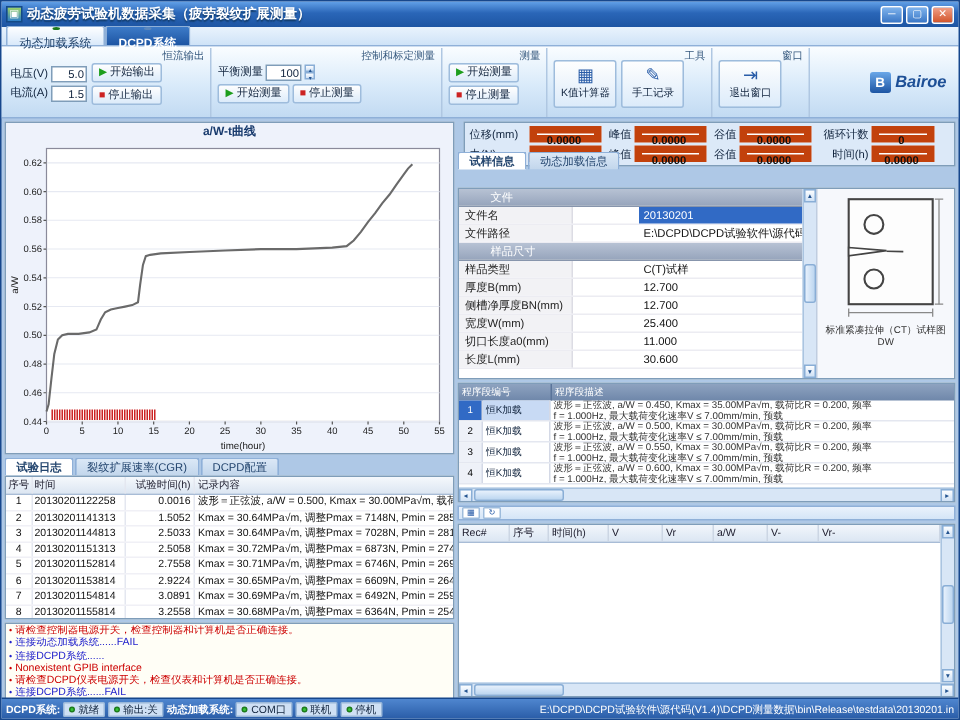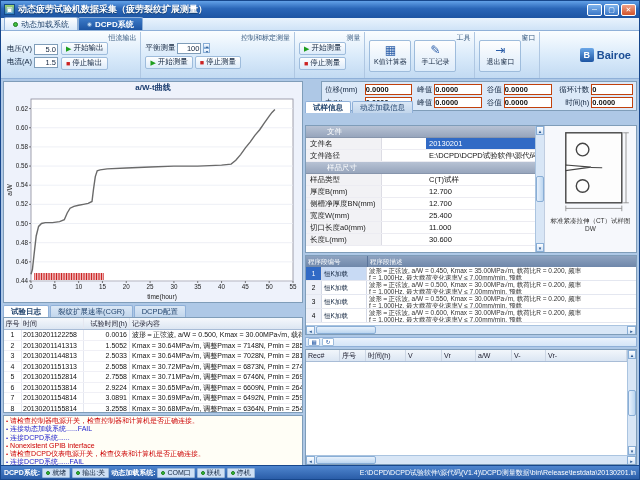--- a/index.html
+++ b/index.html
@@ -6,21 +6,21 @@
 html,body{width:640px;height:480px;overflow:hidden;font-family:"Liberation Sans","DejaVu Sans",sans-serif;background:#6b8fbf;}
 .window{position:relative;width:640px;height:480px;background:#aec8e6;border:1px solid #17478c;overflow:hidden;}
 
 .titlebar{height:17px;background:linear-gradient(#62a1e8,#2a66b8 45%,#1d55a3);display:flex;align-items:center;padding:0 3px;color:#fff;}
 .appicon{width:11px;height:11px;background:linear-gradient(#9fd468,#2e7ec9);border:1px solid #144a86;margin-right:3px;font-size:7px;line-height:9px;text-align:center;color:#fff;}
 .title{font-size:9px;font-weight:bold;flex:1;white-space:nowrap;overflow:hidden;text-shadow:0 1px 1px #123a66;}
 .winbtn{width:15px;height:12px;margin-left:2px;font-size:7px;line-height:10px;text-align:center;color:#fff;border:1px solid #fff;border-radius:2px;background:linear-gradient(#7fb3ec,#3a77c6);}
 .winbtn.close{background:linear-gradient(#f0a088,#d2542a);}
 
 .tabrow{height:13px;background:linear-gradient(#e9f3fd,#cfe3f7);display:flex;align-items:flex-end;padding-left:3px;border-bottom:1px solid #8fb0d8;}
-.tab{display:flex;align-items:center;gap:3px;font-size:8px;height:13px;padding:0 8px;border:1px solid #8fb0d8;border-bottom:none;border-radius:2px 2px 0 0;background:linear-gradient(#fdfeff,#d9e9fa);color:#1c3e66;}
+.tab{display:flex;align-items:center;gap:3px;font-size:8px;height:13px;padding:0 8px;border:1px solid #8fb0d8;border-bottom:none;border-radius:2px 2px 0 0;background:linear-gradient(#fdfeff,#d9e9fa);color:#1c3e66;flex-direction:column;}
 .tab.active{background:linear-gradient(#3d7bc8,#1d55a3);color:#fff;font-weight:bold;}
 .tabdot{width:5px;height:5px;border-radius:50%;}
 .tabdot.green{background:#3fbf3f;border:1px solid #1d7a1d;}
 .tabdot.blue{background:#bcd9f7;border:1px solid #5a87bd;}
 
 .toolbar{height:48px;background:linear-gradient(#fafdff,#d9eafa 55%,#c2daf2);border-bottom:1px solid #8fb0d8;display:flex;padding:1px 2px 0 2px;}
 .tgroup{display:flex;flex-direction:row;border-right:1px solid #afc7e2;padding:1px 4px 0 4px;}
 .gbody{flex:1;display:flex;align-items:center;gap:3px;}
 .gcaption{font-size:7px;color:#35587e;text-align:center;height:10px;line-height:10px;white-space:nowrap;}
 .fieldcol{display:flex;flex-direction:column;gap:2px;}
@@ -29,21 +29,21 @@
 .spin{display:flex;flex-direction:column;width:7px;}
 .spin span{height:5px;font-size:4px;line-height:5px;text-align:center;background:linear-gradient(#fdfeff,#cfe1f5);border:1px solid #89aed6;color:#23538f;}
 .btncol{display:flex;flex-direction:column;gap:2px;}
 .sbtn{display:flex;align-items:center;gap:2px;height:13px;padding:0 4px;font-size:7.5px;border:1px solid #9ebcdc;border-radius:2px;background:linear-gradient(#fefefe,#dcebfa);color:#10233d;white-space:nowrap;}
 .bigbtn{width:42px;height:32px;display:flex;flex-direction:column;align-items:center;justify-content:center;gap:1px;font-size:7px;border:1px solid #9ebcdc;border-radius:2px;background:linear-gradient(#fefefe,#dcebfa);color:#10233d;white-space:nowrap;}
 .ic-play{color:#1d9e1d;font-size:7px;line-height:7px;}
 .ic-stop{color:#cc2222;font-size:7px;line-height:7px;}
 .ic-big{font-size:12px;line-height:12px;color:#2a5da8;}
 .brand{margin-left:auto;display:flex;align-items:center;gap:3px;padding:0 6px;}
 .brandmark{width:14px;height:14px;background:linear-gradient(#6aa7e8,#1d55a3);color:#fff;font-size:9px;font-weight:bold;text-align:center;line-height:14px;border-radius:2px;}
-.brandname{font-size:11px;font-weight:bold;color:#1d4f96;}
+.brandname{font-size:11px;font-weight:bold;font-style:italic;color:#1d4f96;}
 
 .main{position:absolute;top:78px;left:0;right:0;bottom:14px;}
 .leftcol{position:absolute;left:2px;top:2px;width:300px;bottom:0;}
 .rightcol{position:absolute;left:304px;top:2px;right:2px;bottom:0;}
 
 .chart-panel{position:absolute;top:0;left:0;width:300px;height:222px;background:#eef2fb;border:1px solid #7f9db9;}
 .chart-title{font-size:8px;font-weight:bold;color:#1a3c6e;text-align:center;height:12px;line-height:12px;}
 
 .logtabs{position:absolute;top:224px;left:0;width:300px;height:12px;display:flex;align-items:flex-end;}
 .ltab{font-size:7.5px;height:12px;line-height:12px;padding:0 7px;border:1px solid #8fb0d8;border-bottom:none;border-radius:2px 2px 0 0;background:linear-gradient(#dbe8f6,#c2d6ec);color:#23456e;margin-right:1px;}
@@ -57,26 +57,26 @@
 .td.c1{width:62px;border-right:1px solid #e4e7f0;padding-left:1px;}
 .td.c2{width:46px;border-right:1px solid #e4e7f0;text-align:right;padding-right:2px;}
 .td.c3{flex:1;padding-left:2px;}
 
 .msgbox{position:absolute;top:334px;left:0;width:300px;height:52px;background:#fffef6;border:1px solid #7f9db9;padding:1px 2px;overflow:hidden;}
 .msg{font-size:7px;line-height:8.3px;white-space:nowrap;overflow:hidden;display:flex;gap:2px;align-items:center;}
 .msg.red{color:#cc0000;}
 .msg.blue{color:#2222cc;}
 .bullet{font-size:6px;}
 
-.readouts{position:absolute;top:0;left:16px;right:0;height:30px;background:#dce9f8;border:1px solid #7f9db9;padding:1px 3px;display:flex;flex-direction:column;justify-content:space-around;}
+.readouts{position:absolute;top:0;left:4px;right:0;height:30px;background:#dce9f8;border:1px solid #7f9db9;padding:1px 3px;display:flex;flex-direction:column;justify-content:space-around;}
 .rrow{display:flex;align-items:center;gap:2px;font-size:7.5px;color:#10233d;white-space:nowrap;}
 .rlab1{width:38px;}
 .rlab2{width:18px;text-align:right;}
 .rlab3{width:36px;text-align:right;}
-.rval{background:#fff;border:1px solid #c2410c;height:11px;line-height:9px;text-align:left;padding-right:2px;width:48px;font-weight:bold;color:#111;}
+.rval{background:#fff;border:5px solid #c2410c;height:11px;line-height:9px;text-align:center;padding-right:2px;width:48px;font-weight:bold;color:#111;}
 .rval.small{width:42px;}
 
 .infotabs{position:absolute;top:20px;left:0;right:0;height:12px;display:flex;align-items:flex-end;}
 
 .proppanel{position:absolute;top:44px;left:0;right:0;height:128px;border:1px solid #7f9db9;background:#fff;display:flex;overflow:hidden;}
 .pgrid{flex:1;overflow:hidden;font-size:7.5px;}
 .pg-section{height:12px;line-height:12px;background:linear-gradient(#b7c2d4,#97a5bc);color:#fff;font-weight:normal;padding-left:21px;border-bottom:1px solid #8795ac;}
 .pg-row{display:flex;height:12px;line-height:12px;border-bottom:1px solid #ececf2;}
 .pg-key{width:76px;background:#f2f2f5;border-right:1px solid #dcdce4;padding-left:4px;color:#222;overflow:hidden;white-space:nowrap;}
 .pg-val{flex:1;padding-left:3px;color:#111;overflow:hidden;white-space:nowrap;margin-left:44px;}

